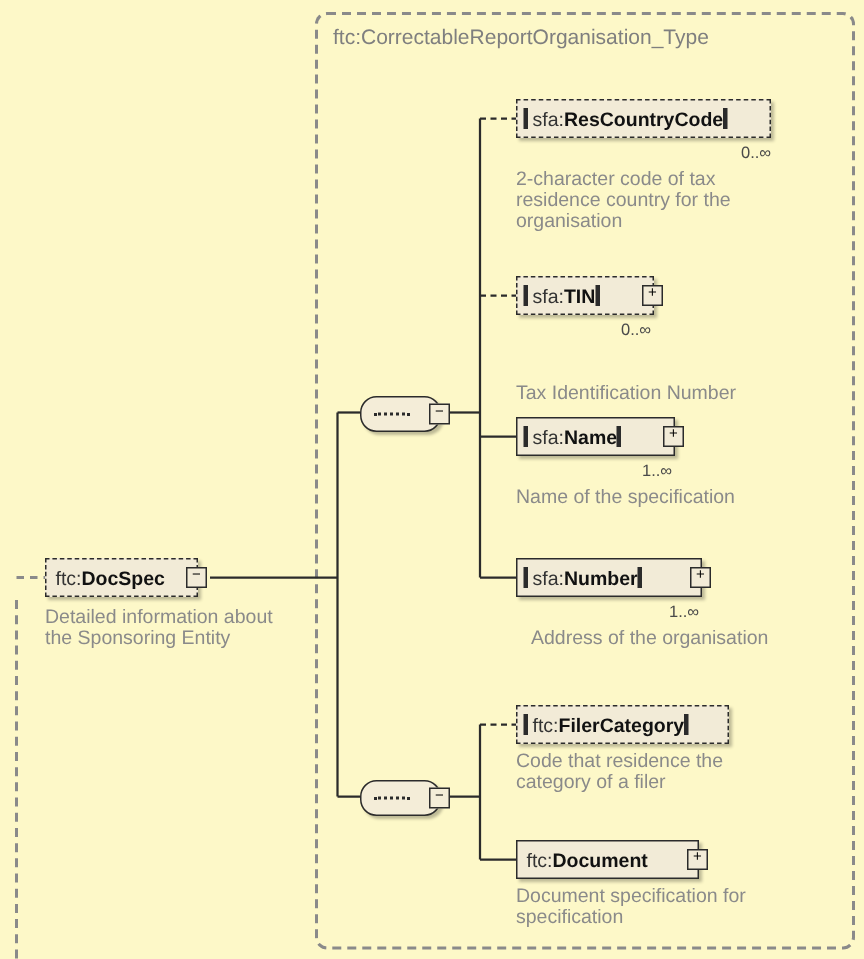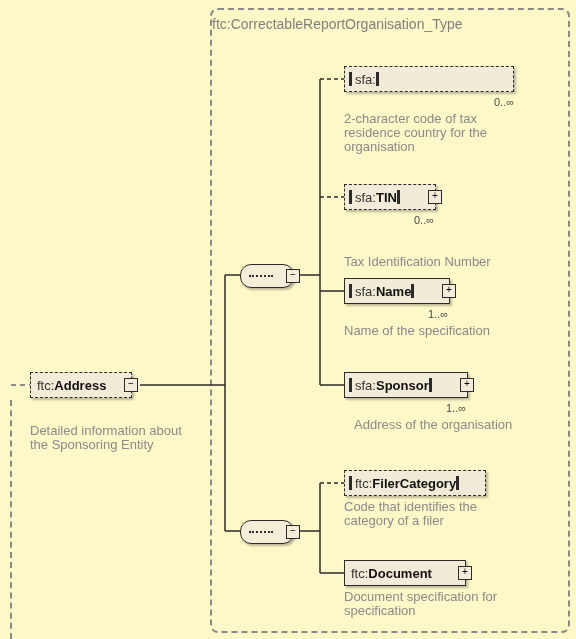--- a/index.html
+++ b/index.html
@@ -18,21 +18,21 @@
     width: 360px;
     height: 625px;
     border: 2px dashed #8a8a8a;
     border-radius: 8px;
     padding-top: 6px;
     box-sizing: border-box;
   }
   .type-title {
     color: #7f7f7f;
     font-size: 14px;
-    margin-left: 0;
+    margin-left: 10px;
   }
   .node {
     position: absolute;
     background: #f2ebd7;
     box-shadow: 2px 2px 2px rgba(0,0,0,0.25);
     height: 26px;
     display: flex;
     align-items: center;
     box-sizing: border-box;
     padding: 0 6px;
@@ -134,34 +134,35 @@
 <body>
 
 <div class="left-dash"></div>
 
 <div class="type-frame">
   <div class="type-title">ftc:CorrectableReportOrganisation_Type</div>
 </div>
 
 <div class="node dashed" style="left:30px; top:372px; width:102px;">
   <span class="ns">ftc:</span>
-    <span class="nm">Address</span>
+    <span class="nm">DocSpec</span>
   <div class="expander">−</div>
 </div>
-<div class="desc" style="left:30px; top:424px; width:160px;">Detailed information about the Sponsoring Entity</div>
+<div class="desc" style="left:30px; top:404px; width:160px;">Detailed information about the Sponsoring Entity</div>
 
 <div class="seq" style="left:240px; top:264px;">
   <div class="seq-exp">−</div>
 </div>
 <div class="seq" style="left:240px; top:520px;">
   <div class="seq-exp">−</div>
 </div>
 
 <div class="node dashed stripe" style="left:344px; top:66px; width:170px;">
   <span class="ns">sfa:</span>
+    <span class="nm">ResCountryCode</span>
 </div>
 <div class="card" style="left:494px; top:96px;">0..∞</div>
 <div class="desc" style="left:344px; top:112px; width:170px;">2-character code of tax residence country for the organisation</div>
 
 <div class="node dashed stripe" style="left:344px; top:184px; width:92px;">
   <span class="ns">sfa:</span>
     <span class="nm">TIN</span>
   <div class="expander">+</div>
 </div>
 <div class="card" style="left:414px; top:214px;">0..∞</div>
@@ -170,31 +171,31 @@
 <div class="node solid stripe" style="left:344px; top:278px; width:106px;">
   <span class="ns">sfa:</span>
     <span class="nm">Name</span>
   <div class="expander">+</div>
 </div>
 <div class="card" style="left:428px; top:308px;">1..∞</div>
 <div class="desc" style="left:344px; top:324px;">Name of the specification</div>
 
 <div class="node solid stripe" style="left:344px; top:372px; width:124px;">
   <span class="ns">sfa:</span>
-    <span class="nm">Sponsor</span>
+    <span class="nm">Number</span>
   <div class="expander">+</div>
 </div>
 <div class="card" style="left:446px; top:402px;">1..∞</div>
 <div class="desc" style="left:344px; top:418px;margin-left:10px;">Address of the organisation</div>
 
 <div class="node dashed stripe" style="left:344px; top:470px; width:142px;">
   <span class="ns">ftc:</span>
     <span class="nm">FilerCategory</span>
 </div>
-<div class="desc" style="left:344px; top:500px; width:170px;">Code that identifies the category of a filer</div>
+<div class="desc" style="left:344px; top:500px; width:170px;">Code that residence the category of a filer</div>
 
 <div class="node solid" style="left:344px; top:560px; width:122px;">
   <span class="ns">ftc:</span>
     <span class="nm">Document</span>
   <div class="expander">+</div>
 </div>
 <div class="desc" style="left:344px; top:590px; width:180px;">Document specification for specification</div>
 
 <svg class="wires" width="576" height="639">
   <g stroke="#2b2b2b" stroke-width="1.5" fill="none">

